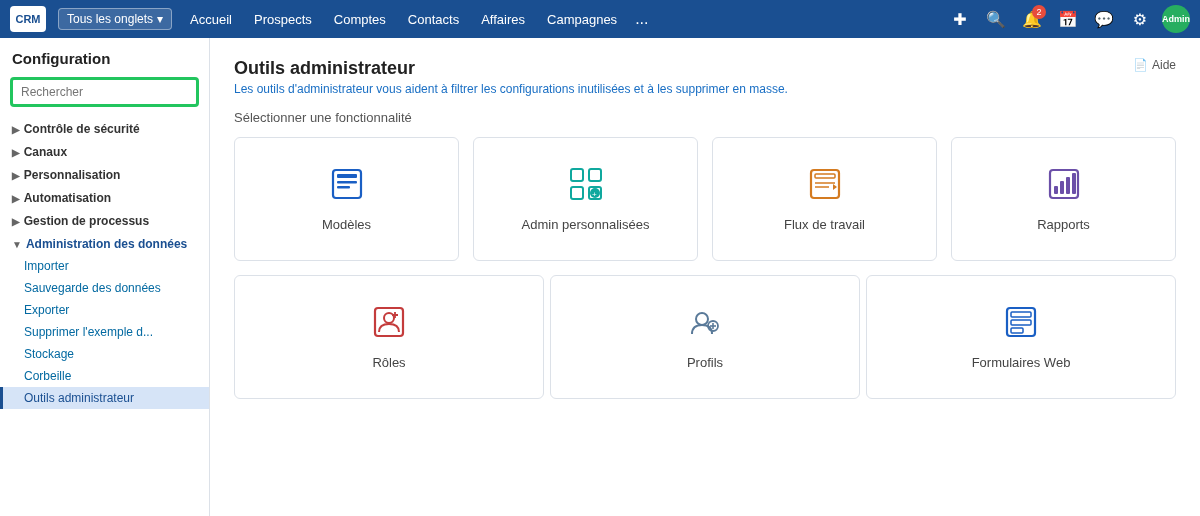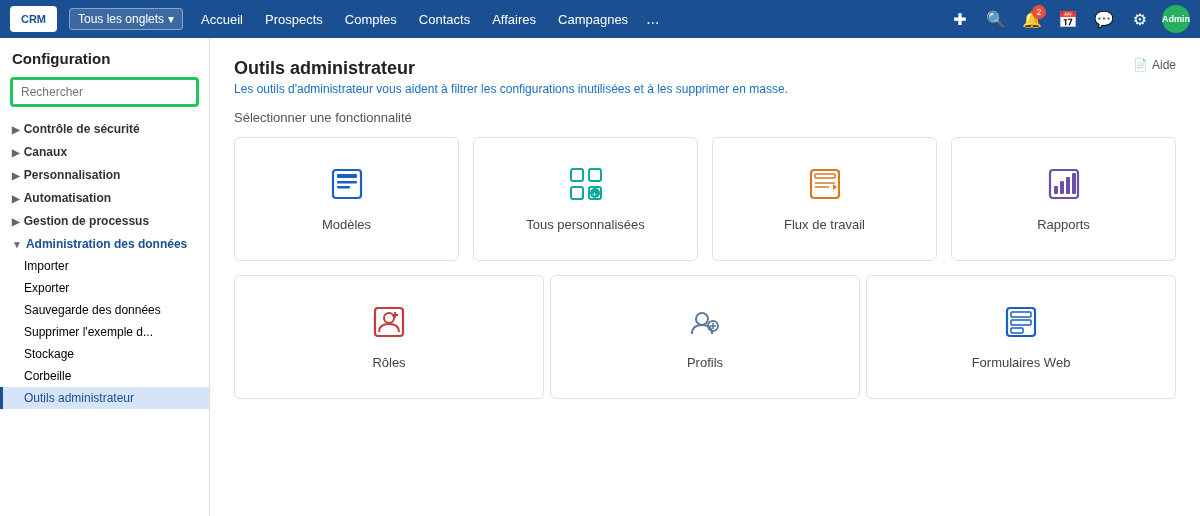--- a/index.html
+++ b/index.html
@@ -16,21 +16,21 @@
     }
     .topnav-brand {
       display: flex; align-items: center; gap: 6px;
       color: #fff; font-weight: bold; font-size: 14px;
       margin-right: 8px;
     }
     .brand-icon {
       background: #fff;
       color: #1a4f91;
       border-radius: 4px;
-      width: 47px; height: 26px;
+      width: 36px; height: 26px;
       display: flex; align-items: center; justify-content: center;
       font-weight: bold; font-size: 11px;
     }
     .tabs-dropdown {
       background: rgba(255,255,255,0.15);
       color: #fff;
       border: 1px solid rgba(255,255,255,0.4);
       border-radius: 4px;
       padding: 3px 8px;
       font-size: 12px;
@@ -116,21 +116,21 @@
       font-weight: 600;
       color: #333;
       cursor: pointer;
       gap: 4px;
     }
     .sidebar-section .arrow { font-size: 10px; color: #666; }
     .sidebar-section.active-section { color: #1a4f91; }
     .sidebar-item {
       padding: 4px 12px 4px 24px;
       font-size: 12px;
-      color: #000000;
+      color: #0369a1;
       cursor: pointer;
       border-radius: 0;
     }
     .sidebar-item.active {
       background: #d6e4f7;
       color: #1a4f91;
       border-left: 3px solid #1a4f91;
       padding-left: 21px;
     }
 
@@ -267,22 +267,22 @@
     </div>
     <div class="sidebar-section">
       <span class="arrow">▶</span>
       <span>Gestion de processus</span>
     </div>
     <div class="sidebar-section active-section">
       <span class="arrow">▼</span>
       <span>Administration des données</span>
     </div>
     <div class="sidebar-item">Importer</div>
+    <div class="sidebar-item">Sauvegarde des données</div>
     <div class="sidebar-item">Exporter</div>
-    <div class="sidebar-item">Sauvegarde des données</div>
     <div class="sidebar-item">Supprimer l'exemple d...</div>
     <div class="sidebar-item">Stockage</div>
     <div class="sidebar-item">Corbeille</div>
     <div class="sidebar-item active">Outils administrateur</div>
   </aside>
 
   <main class="content-area">
     <div class="content-header">
       <div>
         <div class="content-title">Outils administrateur</div>
@@ -312,21 +312,21 @@
         <div class="tool-card-icon icon-teal">
           <svg width="36" height="36" viewBox="0 0 36 36">
             <rect x="3" y="3" width="12" height="12" rx="2" fill="none" stroke="#0fa89e" stroke-width="2"></rect>
             <rect x="21" y="3" width="12" height="12" rx="2" fill="none" stroke="#0fa89e" stroke-width="2"></rect>
             <rect x="3" y="21" width="12" height="12" rx="2" fill="none" stroke="#0fa89e" stroke-width="2"></rect>
             <rect x="21" y="21" width="12" height="12" rx="2" fill="none" stroke="#0fa89e" stroke-width="2"></rect>
             <circle cx="27" cy="27" r="5" fill="#0fa89e"></circle>
             <text x="24" y="31" font-size="8" fill="#fff">+</text>
           </svg>
         </div>
-        <div class="tool-card-label">Tous personnalisées</div>
+        <div class="tool-card-label">Admin personnalisées</div>
       </div>
       <div class="tool-card">
         <div class="tool-card-icon icon-orange">
           <svg width="36" height="36" viewBox="0 0 36 36">
               <rect x="4" y="4" width="28" height="28" rx="3" fill="none" stroke="#d47b20" stroke-width="2.2"></rect>
               <rect x="8" y="8" width="20" height="4" rx="1" fill="none" stroke="#d47b20" stroke-width="1.5"></rect>
               <line x1="8" y1="17" x2="28" y2="17" stroke="#d47b20" stroke-width="1.5"></line>
               <line x1="8" y1="21" x2="22" y2="21" stroke="#d47b20" stroke-width="1.5"></line>
               <polygon points="26,18 30,21 26,24" fill="#d47b20"></polygon>
             </svg>

